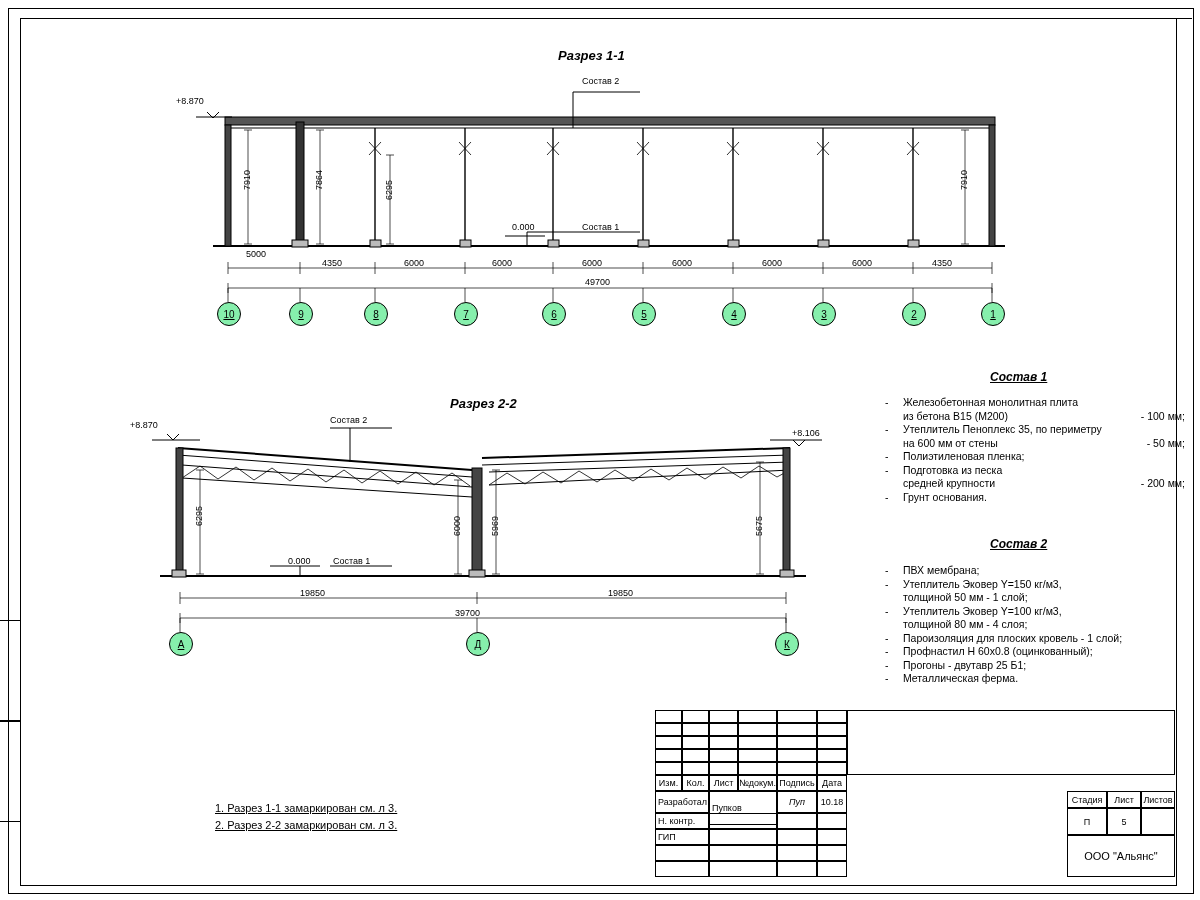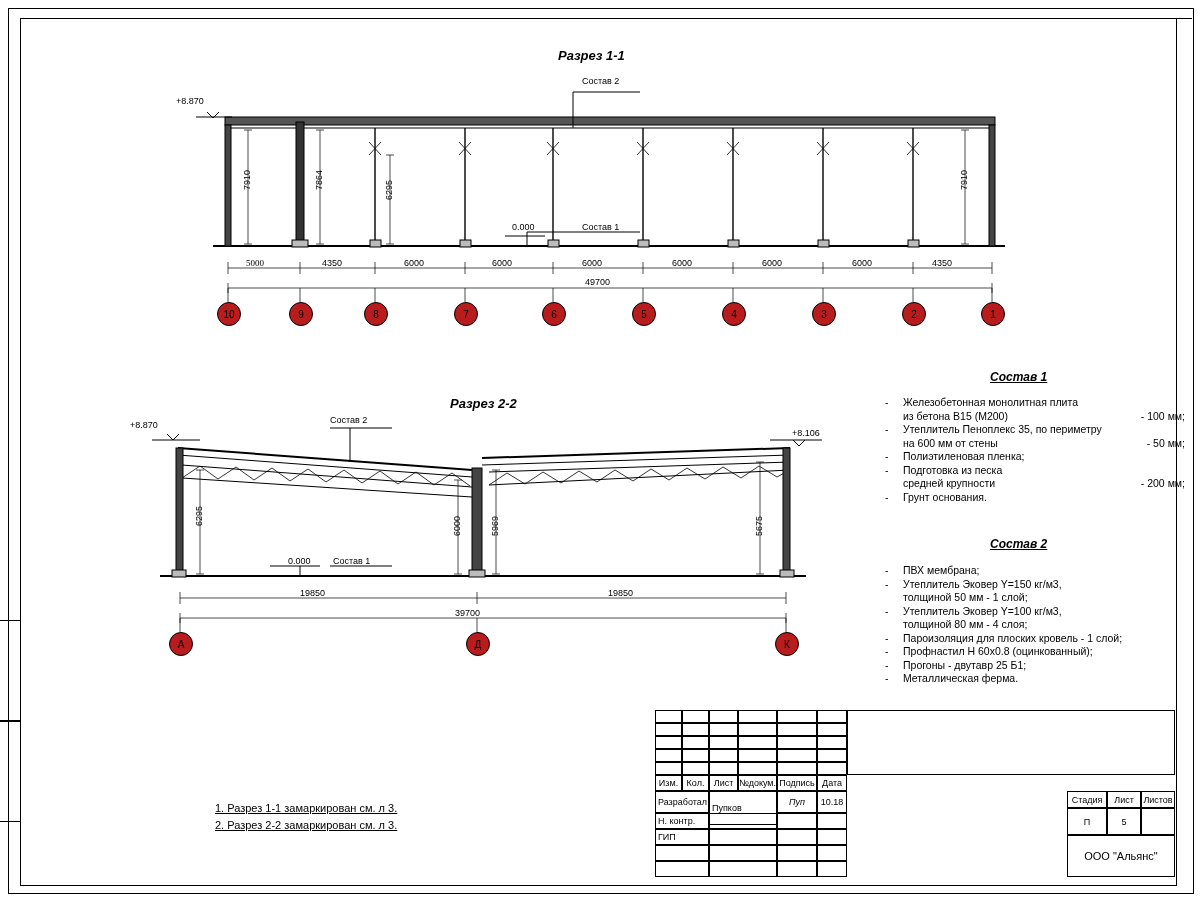--- a/index.html
+++ b/index.html
@@ -18,21 +18,21 @@
   .margin-box{position:absolute;left:0px;top:620px;width:20px;height:100px;border:1px solid #000;border-left:none;}
   .margin-box2{position:absolute;left:0px;top:720px;width:20px;height:100px;border:1px solid #000;border-left:none;}
   .corner-cut{position:absolute;right:8px;top:8px;width:28px;height:10px;border-bottom:1px solid #000;}
 
   .t{position:absolute;white-space:nowrap;}
   .title-it{font-style:italic;font-weight:bold;font-size:13px;}
   .lbl{font-size:9px;}
   .vert{writing-mode:vertical-rl;transform:rotate(180deg);font-size:9px;}
   svg{position:absolute;left:0;top:0;overflow:visible;}
   .circ{position:absolute;border:1px solid #000;border-radius:50%;width:22px;height:22px;
-        display:flex;align-items:center;justify-content:center;font-size:10px;background:#b91c1c;}
+        display:flex;align-items:center;justify-content:center;font-size:10px;background:#86efac;text-decoration:underline;}
 
   
   .spec-title{font-style:italic;font-weight:bold;font-size:12px;text-decoration:underline;}
   .spec{font-size:10.5px;line-height:13.5px;}
   .spec-row{display:flex;}
   .spec-dash{width:18px;flex:none;}
   .spec-txt{flex:1;}
   .spec-val{float:right;}
 
   
@@ -167,21 +167,21 @@
   <div class="t lbl" style="left:176px;top:96px;">+8.870</div>
   <div class="t lbl" style="left:582px;top:76px;">Состав 2</div>
   <div class="t lbl" style="left:582px;top:222px;">Состав 1</div>
   <div class="t lbl" style="left:512px;top:222px;">0.000</div>
 
   <div class="t vert" style="left:242px;top:170px;">7910</div>
   <div class="t vert" style="left:314px;top:170px;">7864</div>
   <div class="t vert" style="left:384px;top:180px;">6295</div>
   <div class="t vert" style="left:959px;top:170px;">7910</div>
 
-  <div class="t lbl" style="left:246px;top:258px;font-family:Liberation Serif, serif;">5000</div>
+  <div class="t lbl" style="left:246px;top:249px;">5000</div>
   <div class="t lbl" style="left:322px;top:258px;">4350</div>
   <div class="t lbl" style="left:404px;top:258px;">6000</div>
   <div class="t lbl" style="left:492px;top:258px;">6000</div>
   <div class="t lbl" style="left:582px;top:258px;">6000</div>
   <div class="t lbl" style="left:672px;top:258px;">6000</div>
   <div class="t lbl" style="left:762px;top:258px;">6000</div>
   <div class="t lbl" style="left:852px;top:258px;">6000</div>
   <div class="t lbl" style="left:932px;top:258px;">4350</div>
   <div class="t lbl" style="left:585px;top:277px;">49700</div>
 

